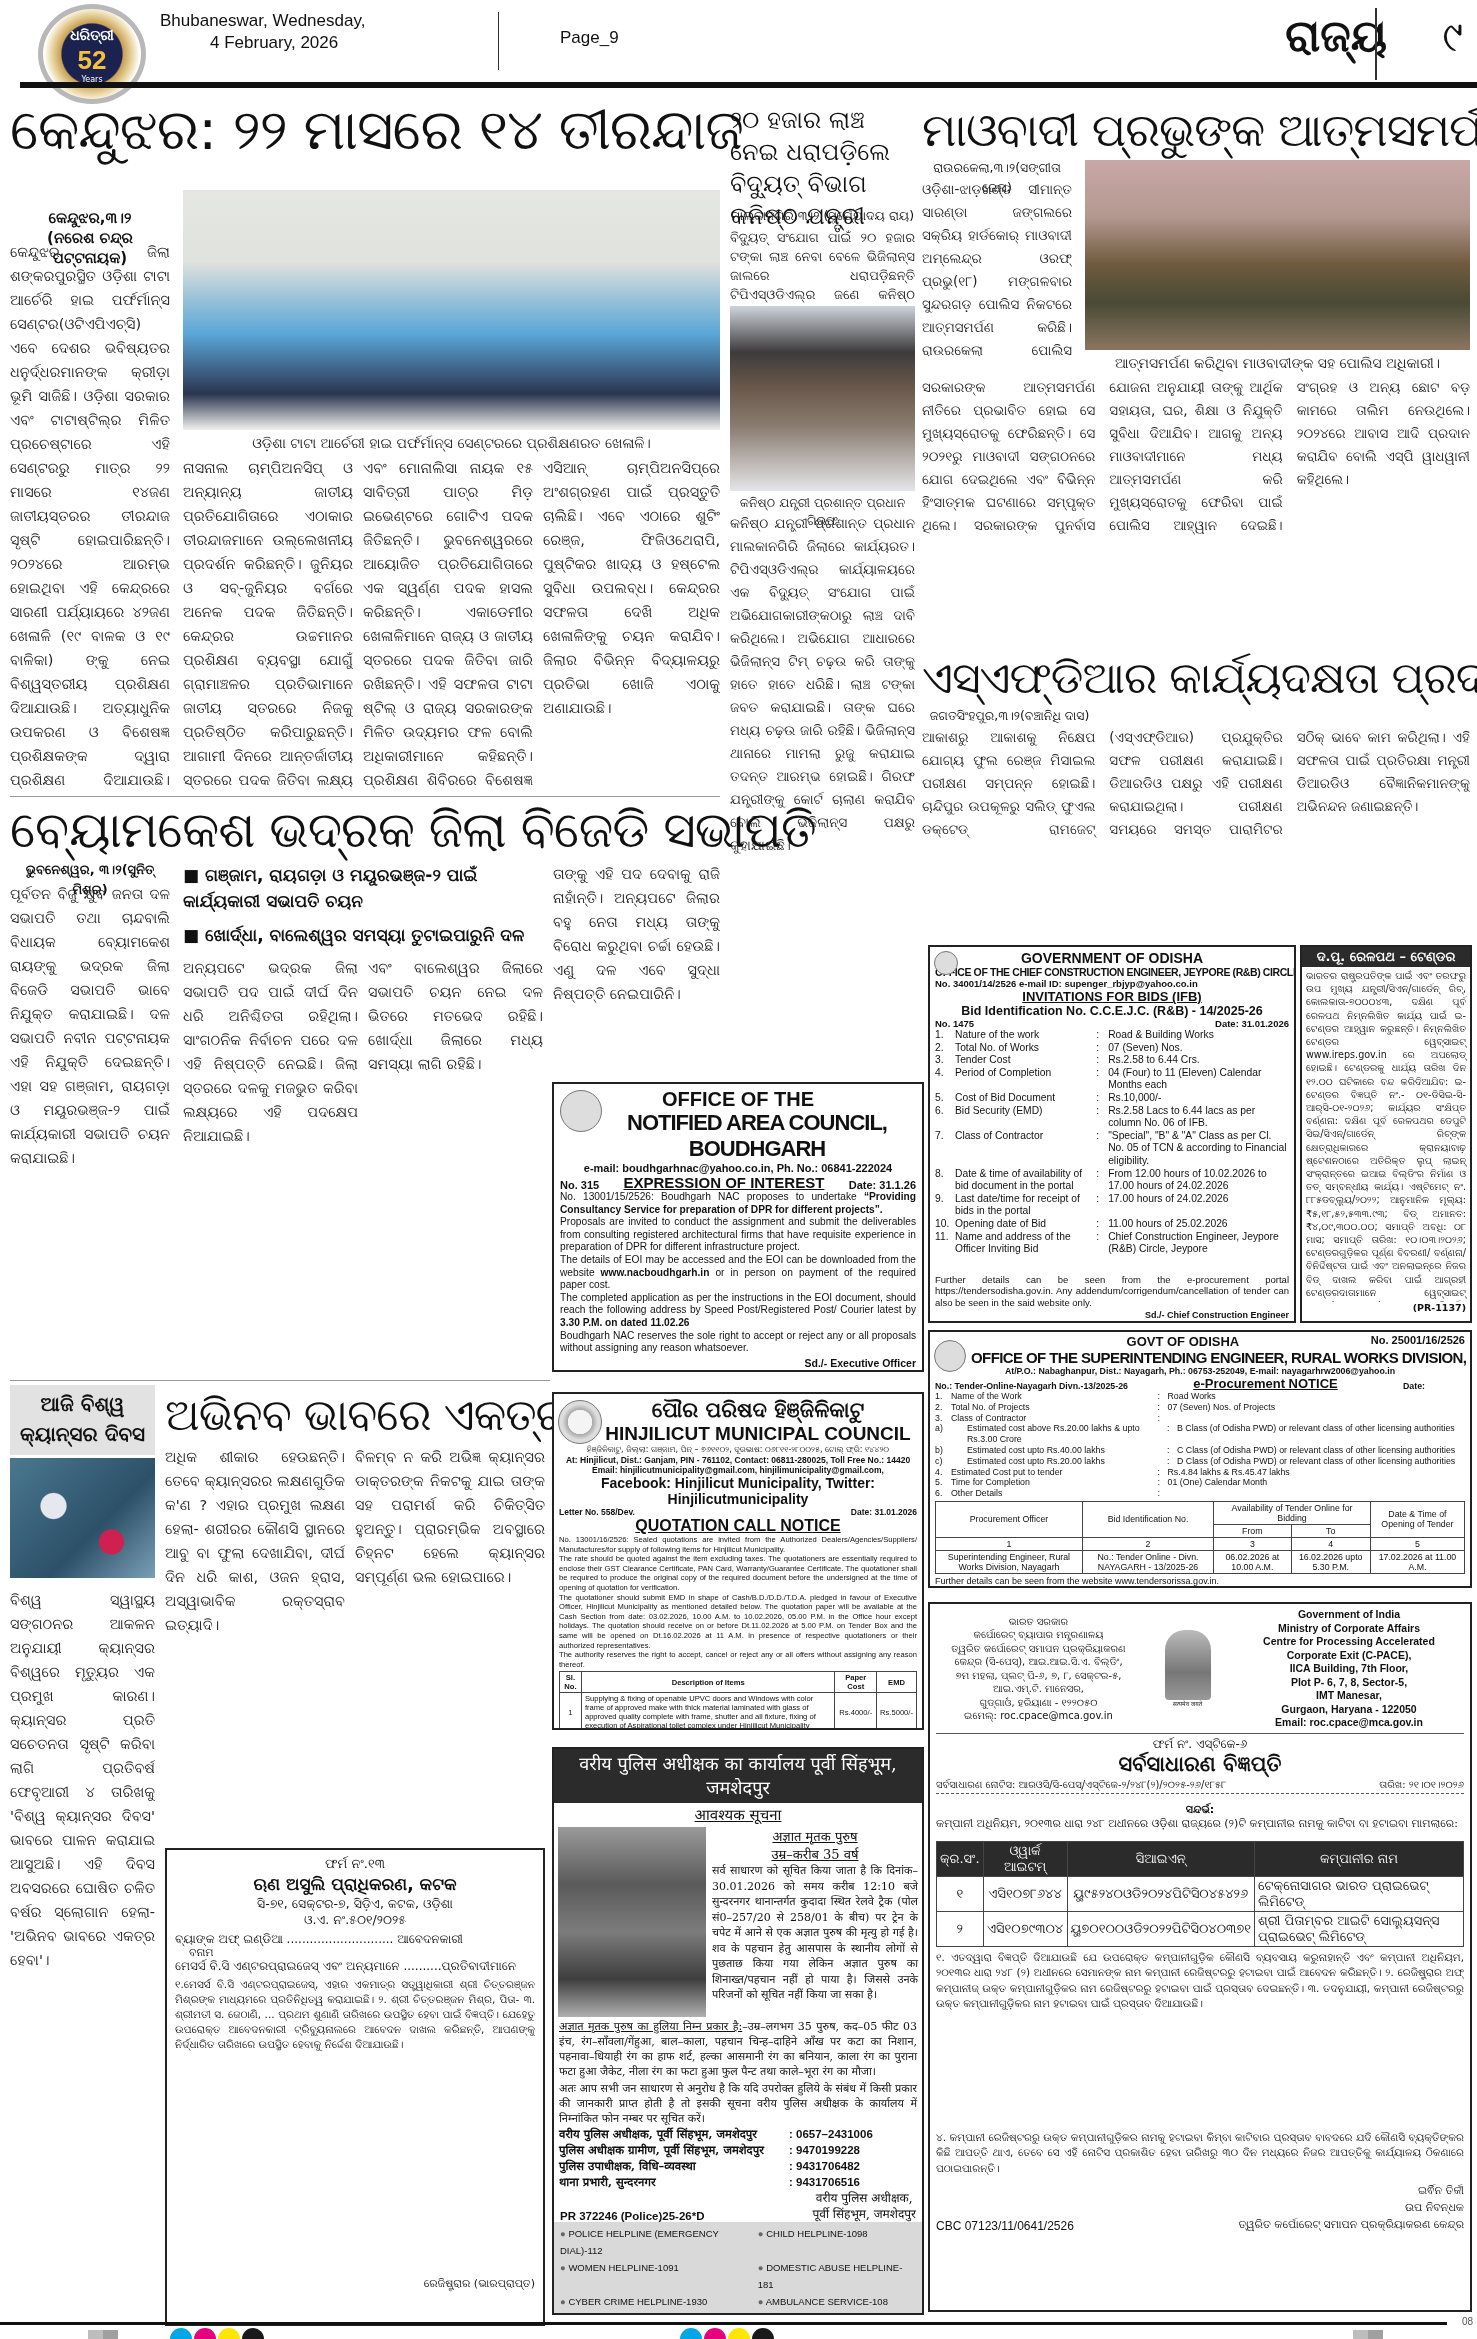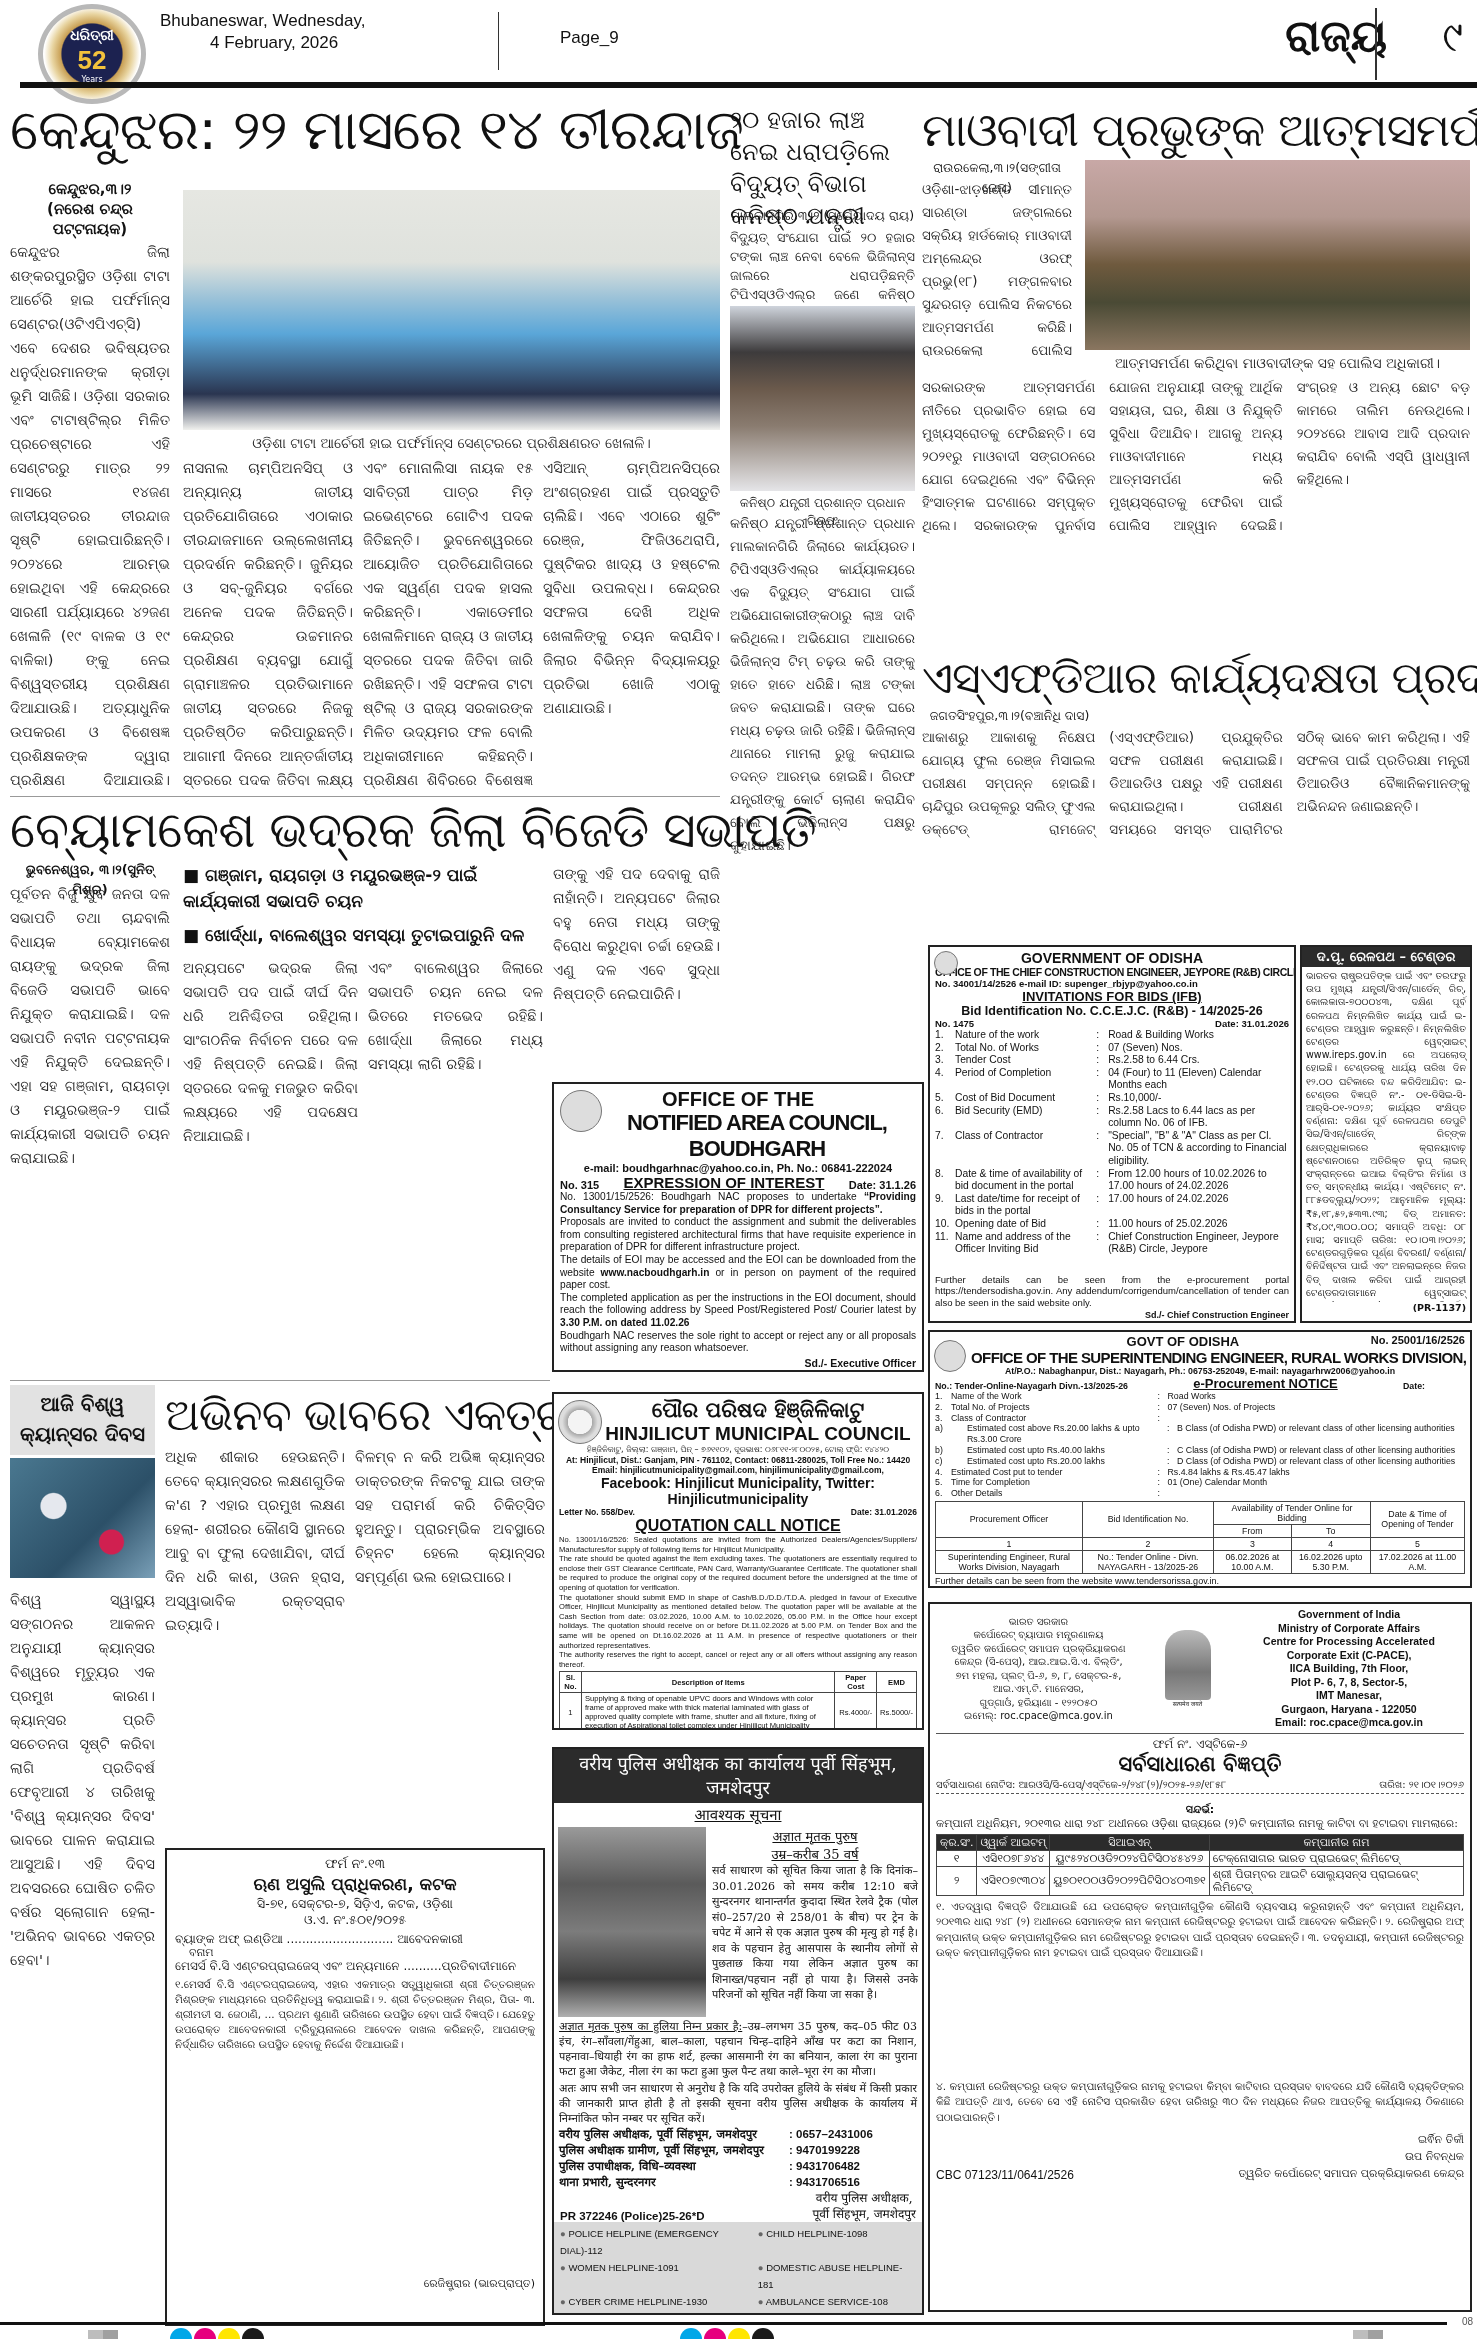--- a/index.html
+++ b/index.html
@@ -56,21 +56,21 @@
   <div class="l2">4 February, 2026</div>
 </div>
 <div class="abs vsep"></div>
 <div class="abs pageno">Page_9</div>
 <div class="abs section" style="right:90px">ରାଜ୍ୟ</div>
 <div class="abs sec-sep"></div>
 <div class="abs pagenum-odia">୯</div>
 <div class="abs hdr-rule"></div>
 
 <div class="abs h1" style="left:10px;top:100px;font-size:56px">କେନ୍ଦୁଝର: ୨୨ ମାସରେ ୧୪ ତୀରନ୍ଦାଜ</div>
-<div class="abs byline" style="left:10px;top:179px;width:160px">
+<div class="abs byline" style="left:10px;top:208px;width:160px">
   <div>କେନ୍ଦୁଝର,୩।୨</div>
   <div>(ନରେଶ ଚନ୍ଦ୍ର ପଟ୍ଟନାୟକ)</div>
 </div>
 <div class="abs txt" style="left:10px;top:240px;width:160px;height:550px">କେନ୍ଦୁଝର ଜିଲା ଶଙ୍କରପୁରସ୍ଥିତ ଓଡ଼ିଶା ଟାଟା ଆର୍ଚେରି ହାଇ ପର୍ଫର୍ମାନ୍ସ ସେଣ୍ଟର(ଓଟିଏପିଏଚ୍ସି) ଏବେ ଦେଶର ଭବିଷ୍ୟତର ଧନୁର୍ଦ୍ଧରମାନଙ୍କ କ୍ରୀଡ଼ା ଭୂମି ସାଜିଛି। ଓଡ଼ିଶା ସରକାର ଏବଂ ଟାଟାଷ୍ଟିଲ୍‌ର ମିଳିତ ପ୍ରଚେଷ୍ଟାରେ ଏହି ସେଣ୍ଟରରୁ ମାତ୍ର ୨୨ ମାସରେ ୧୪ଜଣ ଜାତୀୟସ୍ତରର ତୀରନ୍ଦାଜ ସୃଷ୍ଟି ହୋଇପାରିଛନ୍ତି। ୨୦୨୪ରେ ଆରମ୍ଭ ହୋଇଥିବା ଏହି କେନ୍ଦ୍ରରେ ସାରଣୀ ପର୍ଯ୍ୟାୟରେ ୪୨ଜଣ ଖେଳାଳି (୧୯ ବାଳକ ଓ ୧୯ ବାଳିକା) ଙ୍କୁ ନେଇ ବିଶ୍ୱସ୍ତରୀୟ ପ୍ରଶିକ୍ଷଣ ଦିଆଯାଉଛି। ଅତ୍ୟାଧୁନିକ ଉପକରଣ ଓ ବିଶେଷଜ୍ଞ ପ୍ରଶିକ୍ଷକଙ୍କ ଦ୍ୱାରା ପ୍ରଶିକ୍ଷଣ ଦିଆଯାଉଛି। ଖେଳାଳିମାନଙ୍କ ଶାରୀରିକ ଓ ମାନସିକ ସୁସ୍ଥତା ପ୍ରତି ବିଶେଷ ଧ୍ୟାନ ଦିଆଯାଉଛି। ଏହି କେନ୍ଦ୍ରରେ ପ୍ରଶିକ୍ଷଣ ନେଉଥିବା ଅନେକ ଖେଳାଳି ଜାତୀୟ ପ୍ରତିଯୋଗିତାରେ ପଦକ ହାସଲ କରିଛନ୍ତି।</div>
 <div class="abs photo archery" style="left:183px;top:190px;width:537px;height:240px"></div>
 <div class="abs caption" style="left:183px;top:434px;width:537px">ଓଡ଼ିଶା ଟାଟା ଆର୍ଚେରୀ ହାଇ ପର୍ଫର୍ମାନ୍ସ ସେଣ୍ଟରରେ ପ୍ରଶିକ୍ଷଣରତ ଖେଳାଳି।</div>
 <div class="abs txt" style="left:183px;top:456px;width:170px;height:334px">ନାସନାଲ ଚାମ୍ପିଅନସିପ୍ ଓ ଅନ୍ୟାନ୍ୟ ଜାତୀୟ ପ୍ରତିଯୋଗିତାରେ ଏଠାକାର ତୀରନ୍ଦାଜମାନେ ଉଲ୍ଲେଖନୀୟ ପ୍ରଦର୍ଶନ କରିଛନ୍ତି। ଜୁନିୟର ଓ ସବ୍-ଜୁନିୟର ବର୍ଗରେ ଅନେକ ପଦକ ଜିତିଛନ୍ତି। କେନ୍ଦ୍ରର ଉଚ୍ଚମାନର ପ୍ରଶିକ୍ଷଣ ବ୍ୟବସ୍ଥା ଯୋଗୁଁ ଗ୍ରାମାଞ୍ଚଳର ପ୍ରତିଭାମାନେ ଜାତୀୟ ସ୍ତରରେ ନିଜକୁ ପ୍ରତିଷ୍ଠିତ କରିପାରୁଛନ୍ତି। ଆଗାମୀ ଦିନରେ ଆନ୍ତର୍ଜାତୀୟ ସ୍ତରରେ ପଦକ ଜିତିବା ଲକ୍ଷ୍ୟ ରଖାଯାଇଛି। କେନ୍ଦ୍ରର ମୁଖ୍ୟ ପ୍ରଶିକ୍ଷକ କହିଛନ୍ତି ଯେ ଖେଳାଳିମାନଙ୍କ ଉନ୍ନତି ସନ୍ତୋଷଜନକ ଅଛି।</div>
 <div class="abs txt" style="left:363px;top:456px;width:170px;height:334px">ଏବଂ ମୋନାଲିସା ନାୟକ ୧୫ ସାବିତ୍ରୀ ପାତ୍ର ମିଡ଼ ଇଭେଣ୍ଟରେ ଗୋଟିଏ ପଦକ ଜିତିଛନ୍ତି। ଭୁବନେଶ୍ୱରରେ ଆୟୋଜିତ ପ୍ରତିଯୋଗିତାରେ ଏକ ସ୍ୱର୍ଣ୍ଣ ପଦକ ହାସଲ କରିଛନ୍ତି। ଏକାଡେମୀର ଖେଳାଳିମାନେ ରାଜ୍ୟ ଓ ଜାତୀୟ ସ୍ତରରେ ପଦକ ଜିତିବା ଜାରି ରଖିଛନ୍ତି। ଏହି ସଫଳତା ଟାଟା ଷ୍ଟିଲ୍ ଓ ରାଜ୍ୟ ସରକାରଙ୍କ ମିଳିତ ଉଦ୍ୟମର ଫଳ ବୋଲି ଅଧିକାରୀମାନେ କହିଛନ୍ତି। ପ୍ରଶିକ୍ଷଣ ଶିବିରରେ ବିଶେଷଜ୍ଞ କୋଚ୍‌ମାନେ ନିୟମିତ ତାଲିମ ଦେଉଛନ୍ତି।</div>
 <div class="abs txt" style="left:543px;top:456px;width:177px;height:334px">ଏସିଆନ୍ ଚାମ୍ପିଅନସିପ୍‌ରେ ଅଂଶଗ୍ରହଣ ପାଇଁ ପ୍ରସ୍ତୁତି ଚାଲିଛି। ଏବେ ଏଠାରେ ଶୁଟିଂ ରେଞ୍ଜ, ଫିଜିଓଥେରାପି, ପୁଷ୍ଟିକର ଖାଦ୍ୟ ଓ ହଷ୍ଟେଲ ସୁବିଧା ଉପଲବ୍ଧ। କେନ୍ଦ୍ରର ସଫଳତା ଦେଖି ଅଧିକ ଖେଳାଳିଙ୍କୁ ଚୟନ କରାଯିବ। ଜିଲାର ବିଭିନ୍ନ ବିଦ୍ୟାଳୟରୁ ପ୍ରତିଭା ଖୋଜି ଏଠାକୁ ଅଣାଯାଉଛି।</div>
 
@@ -462,21 +462,21 @@
       </div>
   </div>
   <div class="c" style="font-size:12px;margin-top:3px">ଫର୍ମ ନଂ. ଏସ୍‌ଟିକେ-୬</div>
   <div class="c b" style="font-size:21px;line-height:26px">ସର୍ବସାଧାରଣ ବିଜ୍ଞପ୍ତି</div>
   <div style="display:flex;justify-content:space-between;font-size:10px;border-bottom:1px dashed #555;padding:2px 0">
     <span>ସର୍ବସାଧାରଣ ନୋଟିସ: ଆରଓସି/ସି-ପେସ୍/ଏସ୍‌ଟିକେ-୨/୨୪୮(୨)/୨୦୨୫-୨୬/୧୮୫୮</span>
     <span>ତାରିଖ: ୨୧।୦୧।୨୦୨୬</span>
   </div>
   <div class="c b" style="font-size:11px;margin-top:9px">ସନ୍ଦର୍ଭ:</div>
   <div style="font-size:11px;line-height:15px">କମ୍ପାନୀ ଅଧିନିୟମ, ୨୦୧୩ର ଧାରା ୨୪୮ ଅଧୀନରେ ଓଡ଼ିଶା ରାଜ୍ୟରେ (୨)ଟି କମ୍ପାନୀର ନାମକୁ କାଟିବା ବା ହଟାଇବା ମାମଲାରେ:</div>
-  <table class="tbl" style="font-size:11px;margin-top:3px">
+  <table class="tbl" style="font-size:13px;margin-top:10px">
     <tbody>
         <tr class="dark-bar">
       <th>କ୍ର.ସଂ.</th>
       <th>ଓ୍ୱାର୍କ ଆଇଟମ୍</th>
       <th>ସିଆଇଏନ୍</th>
       <th>କମ୍ପାନୀର ନାମ</th>
     </tr>
     <tr>
       <td>୧</td>
       <td>ଏସି୧୦୭୮୬୪୪</td>

